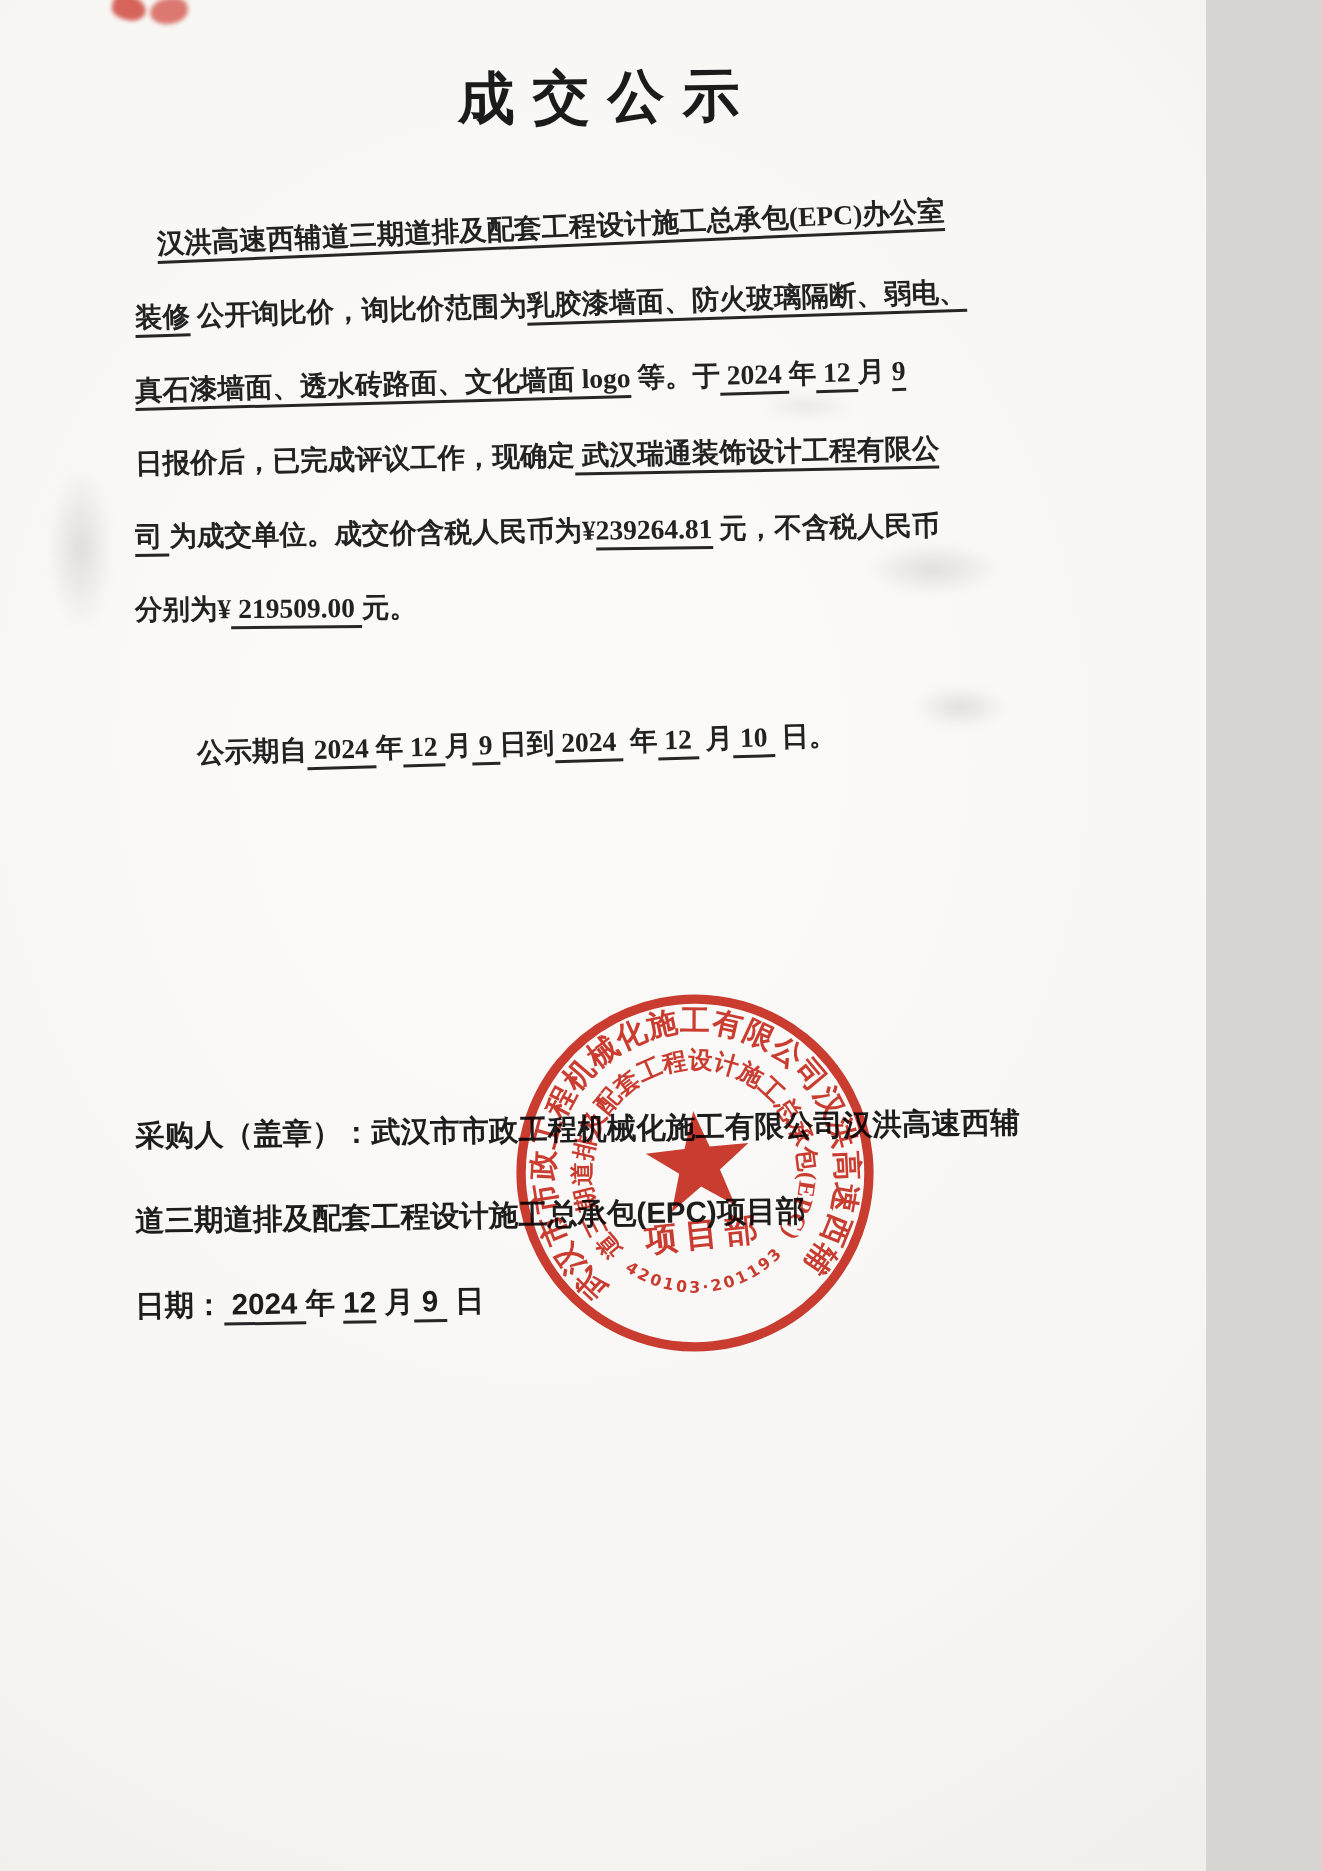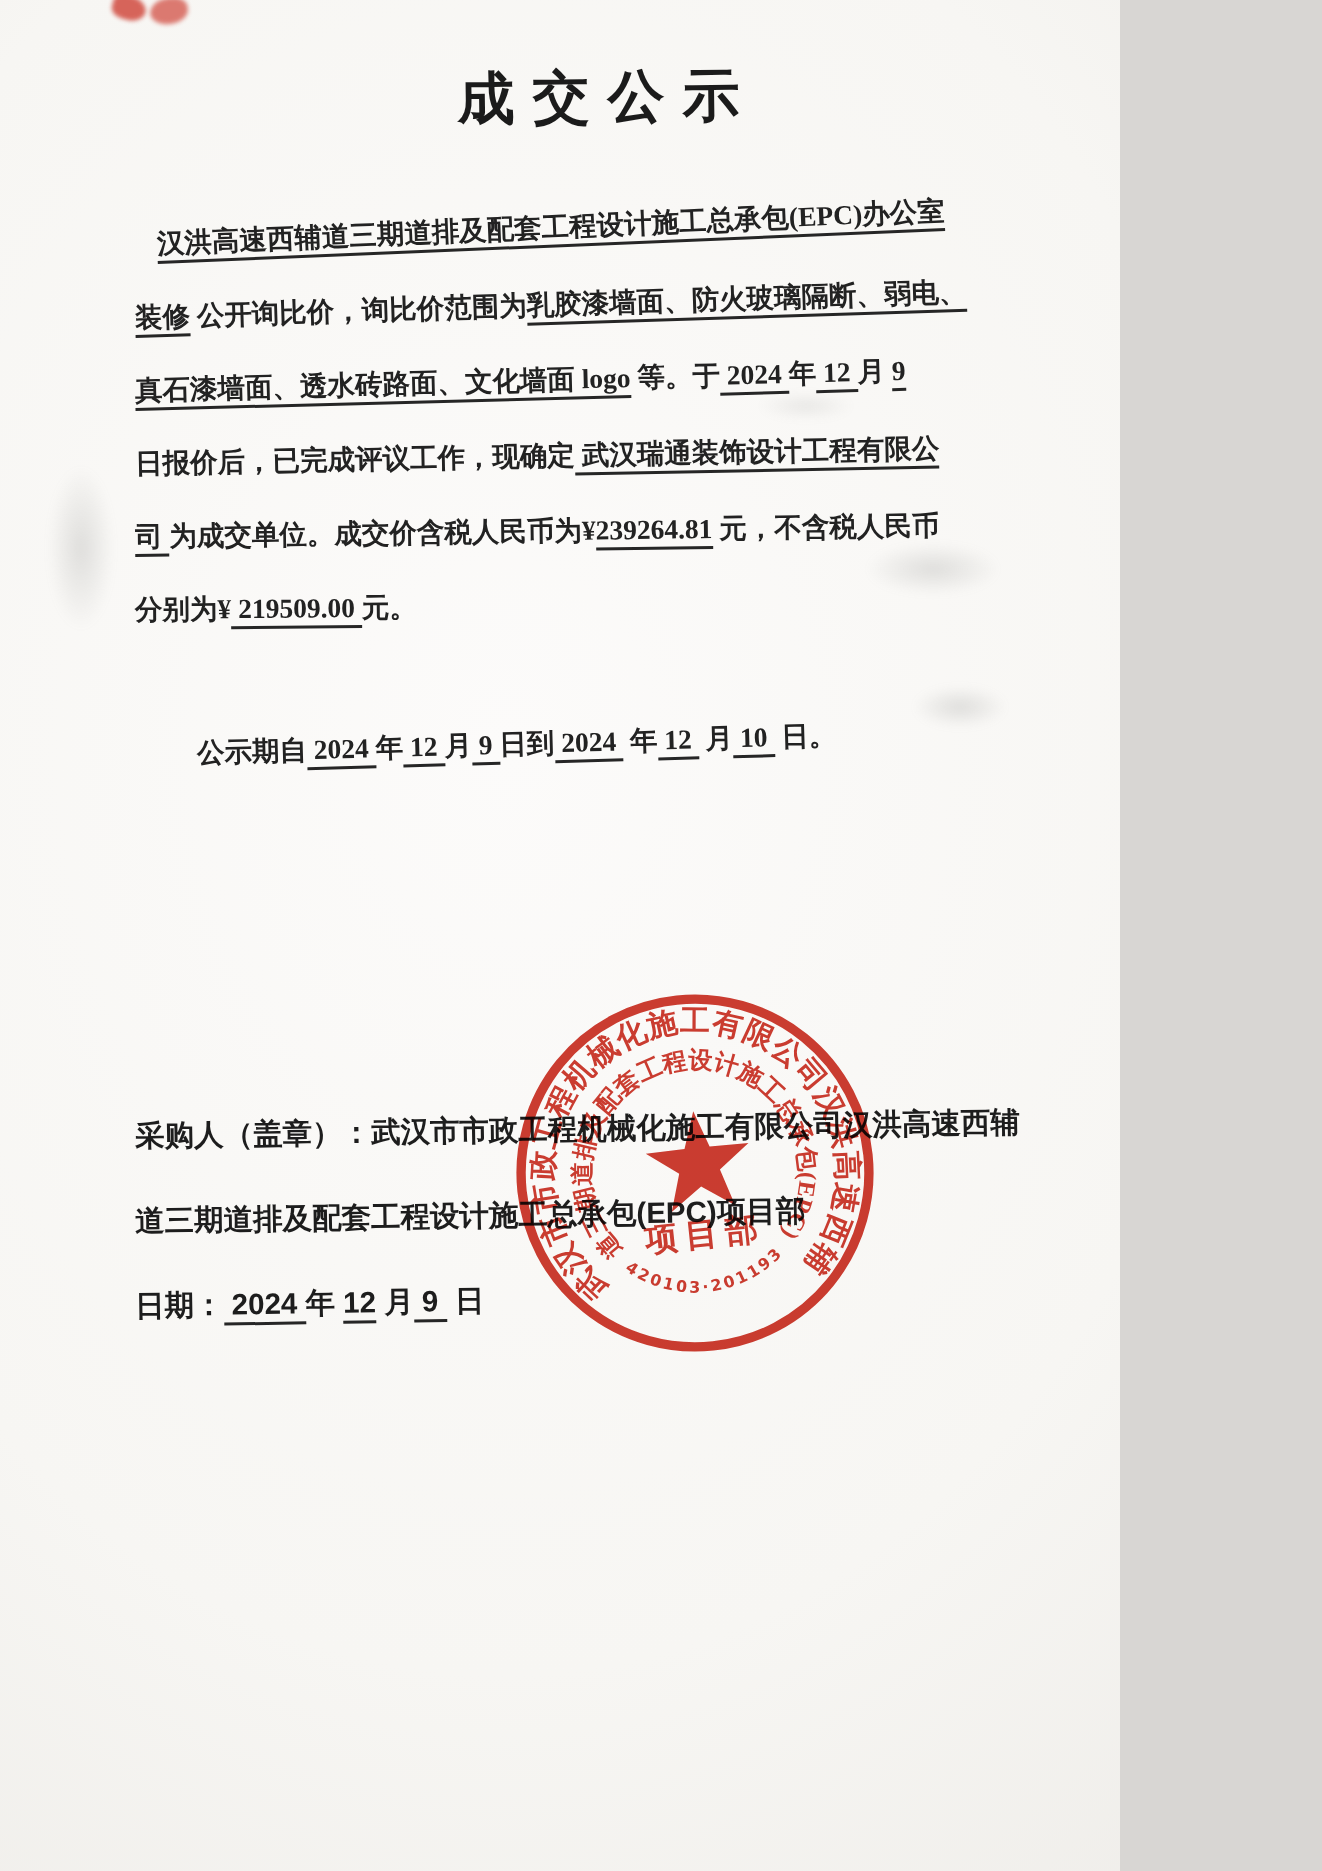--- a/index.html
+++ b/index.html
@@ -1,18 +1,18 @@
 <!DOCTYPE html>
 <html><head>
 <meta charset="utf-8">
 <style>
   html,body{margin:0;padding:0;}
   body{width:1322px;height:1871px;background:#d8d6d3;}
   .page{
-    position:relative;width:1120px;height:1871px;overflow:hidden;
+    position:relative;width:1206px;height:1871px;overflow:hidden;
     background:radial-gradient(120% 90% at 45% 40%, #fcfbfa 0%, #f7f6f3 55%, #ebe9e5 100%);
     font-family:"Liberation Serif","DejaVu Serif",serif;
     color:#222;
   }
   
   .title{
     position:absolute;top:60px;left:135px;width:850px;margin:0;
     text-align:center;text-indent:95px;
     font-size:57px;font-weight:700;letter-spacing:18px;color:#1b1b1b;
     transform:rotate(-0.8deg);

